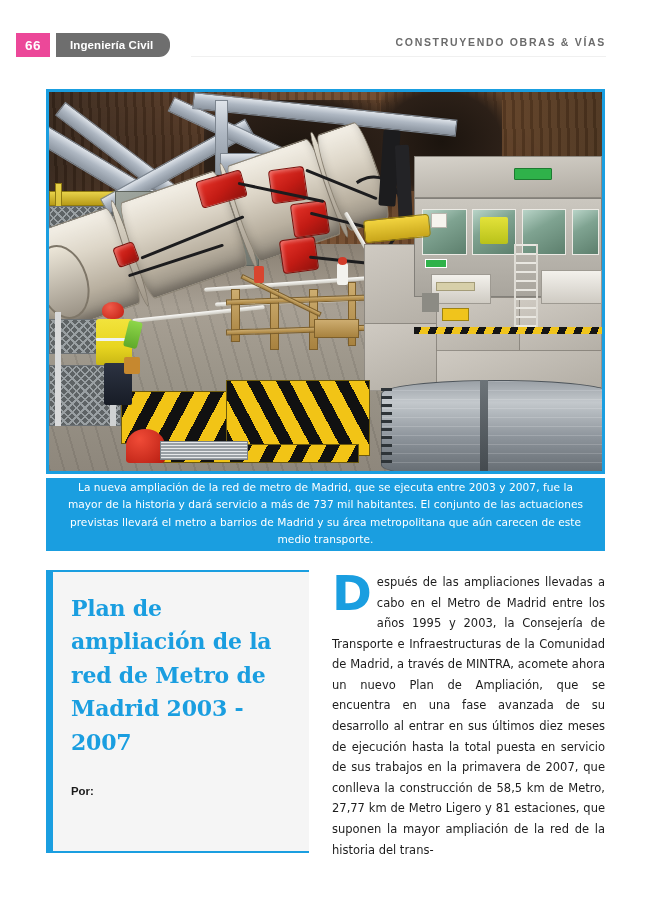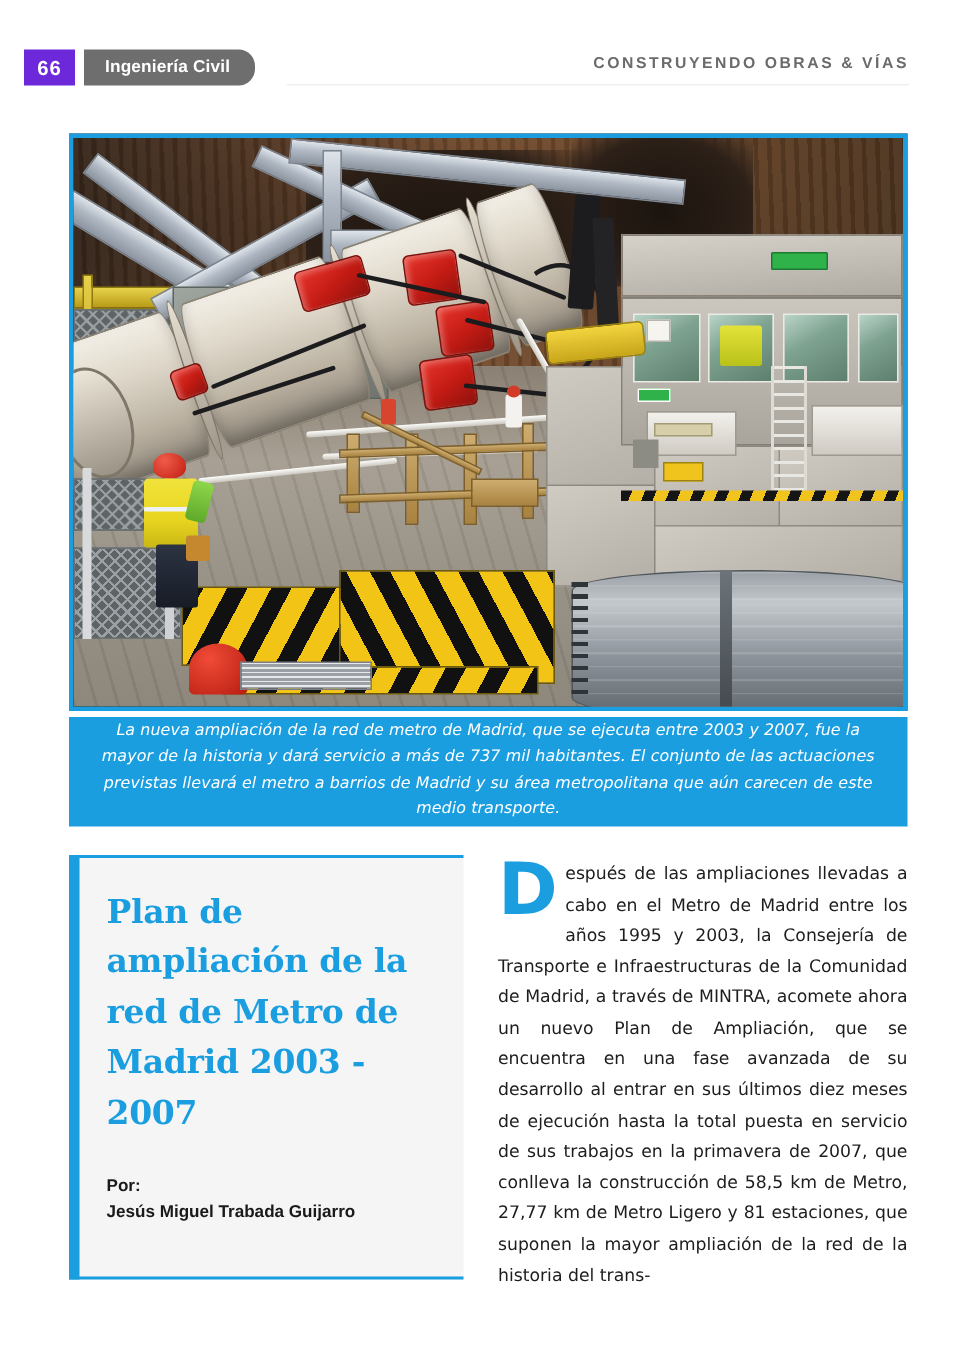--- a/index.html
+++ b/index.html
@@ -27,21 +27,21 @@
     right: 44px;
     height: 24px;
   }
 
   .page-num {
     position: absolute;
     left: 0;
     top: 0;
     width: 34px;
     height: 24px;
-    background: #6d28d9;
+    background: #ec4899;
     color: #ffffff;
     font-size: 13.5px;
     font-weight: bold;
     letter-spacing: 0.6px;
     display: flex;
     align-items: center;
     justify-content: center;
   }
 
   .section-tab {
@@ -335,21 +335,20 @@
     height: 73px;
     background: #1a9ee0;
     color: #ffffff;
     display: flex;
     align-items: center;
     justify-content: center;
     padding: 4px 18px 6px;
   }
   .caption p {
     font-family: "DejaVu Sans", sans-serif;
-    font-style: italic;
     font-size: 10.6px;
     line-height: 1.62;
     text-align: center;
     letter-spacing: 0.05px;
   }
 
   
   .title-block {
     position: absolute;
     left: 46px;
@@ -542,21 +541,20 @@
   </div>
 
   <div class="caption">
     <p>La nueva ampliación de la red de metro de Madrid, que se ejecuta entre 2003 y 2007, fue la mayor de la historia y dará servicio a más de 737 mil habitantes. El conjunto de las actuaciones previstas llevará el metro a barrios de Madrid y su área metropolitana que aún carecen de este medio transporte.</p>
   </div>
 
   <div class="title-block">
     <h1 class="article-title">Plan de ampliación de la red de Metro de Madrid 2003 - 2007</h1>
     <div class="byline">
       <div>Por:</div>
-      <div>Jesús Miguel Trabada Guijarro</div>
     </div>
   </div>
 
   <div class="body-col">
     <span class="dropcap">D</span><span>espués de las ampliaciones llevadas a cabo en el Metro de Madrid entre los años 1995 y 2003, la Consejería de Transporte e Infraestructuras de la Comunidad de Madrid, a través de MINTRA, acomete ahora un nuevo Plan de Ampliación, que se encuentra en una fase avanzada de su desarrollo al entrar en sus últimos diez meses de ejecución hasta la total puesta en servicio de sus trabajos en la primavera de 2007, que conlleva la construcción de 58,5 km de Metro, 27,77 km de Metro Ligero y 81 estaciones, que suponen la mayor ampliación de la red de la historia del trans-</span>
   </div>
 
 </div>
 
 </body></html>

